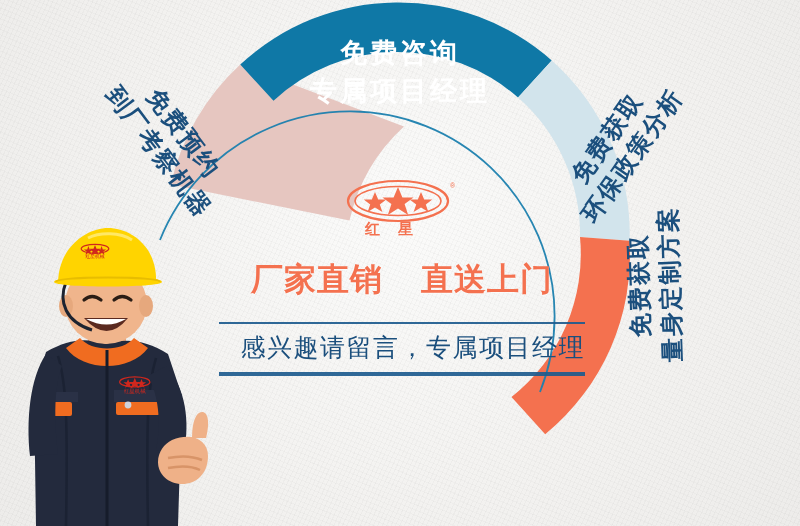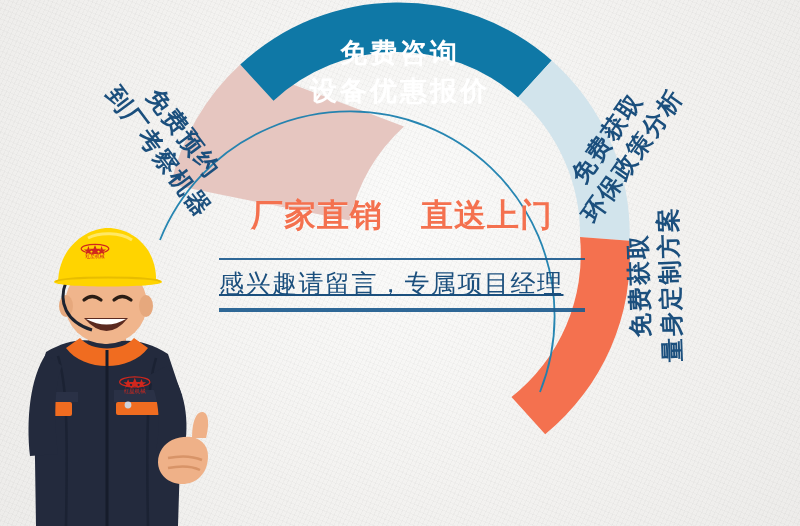--- a/index.html
+++ b/index.html
@@ -31,21 +31,21 @@
     color:#f4714f;
     font-size:32px;font-weight:bold;letter-spacing:1px;
     white-space:nowrap;
     text-shadow:0 1px 0 rgba(255,255,255,.6);
   }
   .headline .gap{display:inline-block;width:18px;}
   .sub-wrap{margin-top:20px;width:366px;}
   .rule{height:2px;background:#1d5b8e;opacity:.92;}
   .subline{
     color:#1b4f7d;font-size:25px;font-weight:normal;letter-spacing:1.5px;
-    text-align:left;padding:7px 0 8px;white-space:nowrap;text-decoration:underline;
+    text-align:right;padding:7px 0 8px;white-space:nowrap;
   }
   
   #worker{position:absolute;left:-4px;top:226px;width:228px;height:300px;}
   
   .seg-label{position:absolute;color:#1b4f7d;font-weight:bold;white-space:nowrap;}
   .seg-label.on-dark{color:#ffffff;}
   .lbl-line{display:block;}
 </style>
 </head>
 <body>
@@ -89,35 +89,48 @@
     </g>
   </svg>
 
   <div class="seg-label" style="left:86px;top:112px;width:170px;transform:rotate(53deg);font-size:24px;line-height:1.28;letter-spacing:2px;text-align:center;">
     <span class="lbl-line">免费预约</span>
     <span class="lbl-line">到厂考察机器</span>
   </div>
 
   <div class="seg-label on-dark" style="left:300px;top:34px;width:200px;font-size:27px;line-height:1.42;letter-spacing:3px;text-align:center;">
     <span class="lbl-line">免费咨询</span>
-    <span class="lbl-line">设备优惠报价</span>
+    <span class="lbl-line">专属项目经理</span>
   </div>
 
   <div class="seg-label" style="left:535px;top:116px;width:170px;transform:rotate(-55deg);font-size:24px;line-height:1.28;letter-spacing:2px;text-align:center;">
     <span class="lbl-line">免费获取</span>
     <span class="lbl-line">环保政策分析</span>
   </div>
 
   <div class="seg-label" style="left:560px;top:254px;width:190px;transform:rotate(-92deg);font-size:24px;line-height:1.28;letter-spacing:2px;text-align:center;">
     <span class="lbl-line">免费获取</span>
     <span class="lbl-line">量身定制方案</span>
   </div>
 
   <div class="center-stack">
 
+    <div class="logo">
+      <svg viewBox="0 0 120 62" width="120" height="62">
+        <ellipse cx="56" cy="23" rx="50" ry="20" fill="none" stroke="#f4714f" stroke-width="2.2"></ellipse>
+        <ellipse cx="56" cy="23" rx="43" ry="14.5" fill="none" stroke="#f4714f" stroke-width="1.6"></ellipse>
+        <g fill="#f4714f">
+          <polygon points="33,14 36.2,21.6 44.3,21.6 37.8,26.4 40.4,34 33,29.4 25.6,34 28.2,26.4 21.7,21.6 29.8,21.6"></polygon>
+          <polygon points="56,9 60.4,19.4 71.6,19.4 62.6,26.1 66.2,37 56,30.5 45.8,37 49.4,26.1 40.4,19.4 51.6,19.4"></polygon>
+          <polygon points="79,14 82.2,21.6 90.3,21.6 83.8,26.4 86.4,34 79,29.4 71.6,34 74.2,26.4 67.7,21.6 75.8,21.6"></polygon>
+        </g>
+        <text x="108" y="10" font-size="7" fill="#f4714f" font-family="'Liberation Sans',sans-serif">®</text>
+        <text x="56" y="56" font-size="15" fill="#f4714f" text-anchor="middle" letter-spacing="18" font-family="'Liberation Sans',sans-serif" font-weight="bold">红星</text>
+      </svg>
+    </div>
 
     <div class="headline">
       <span>厂家直销</span>
       <span class="gap"></span>
       <span>直送上门</span>
     </div>
 
     <div class="sub-wrap">
       <div class="rule"></div>
       <div class="subline">感兴趣请留言，专属项目经理</div>

